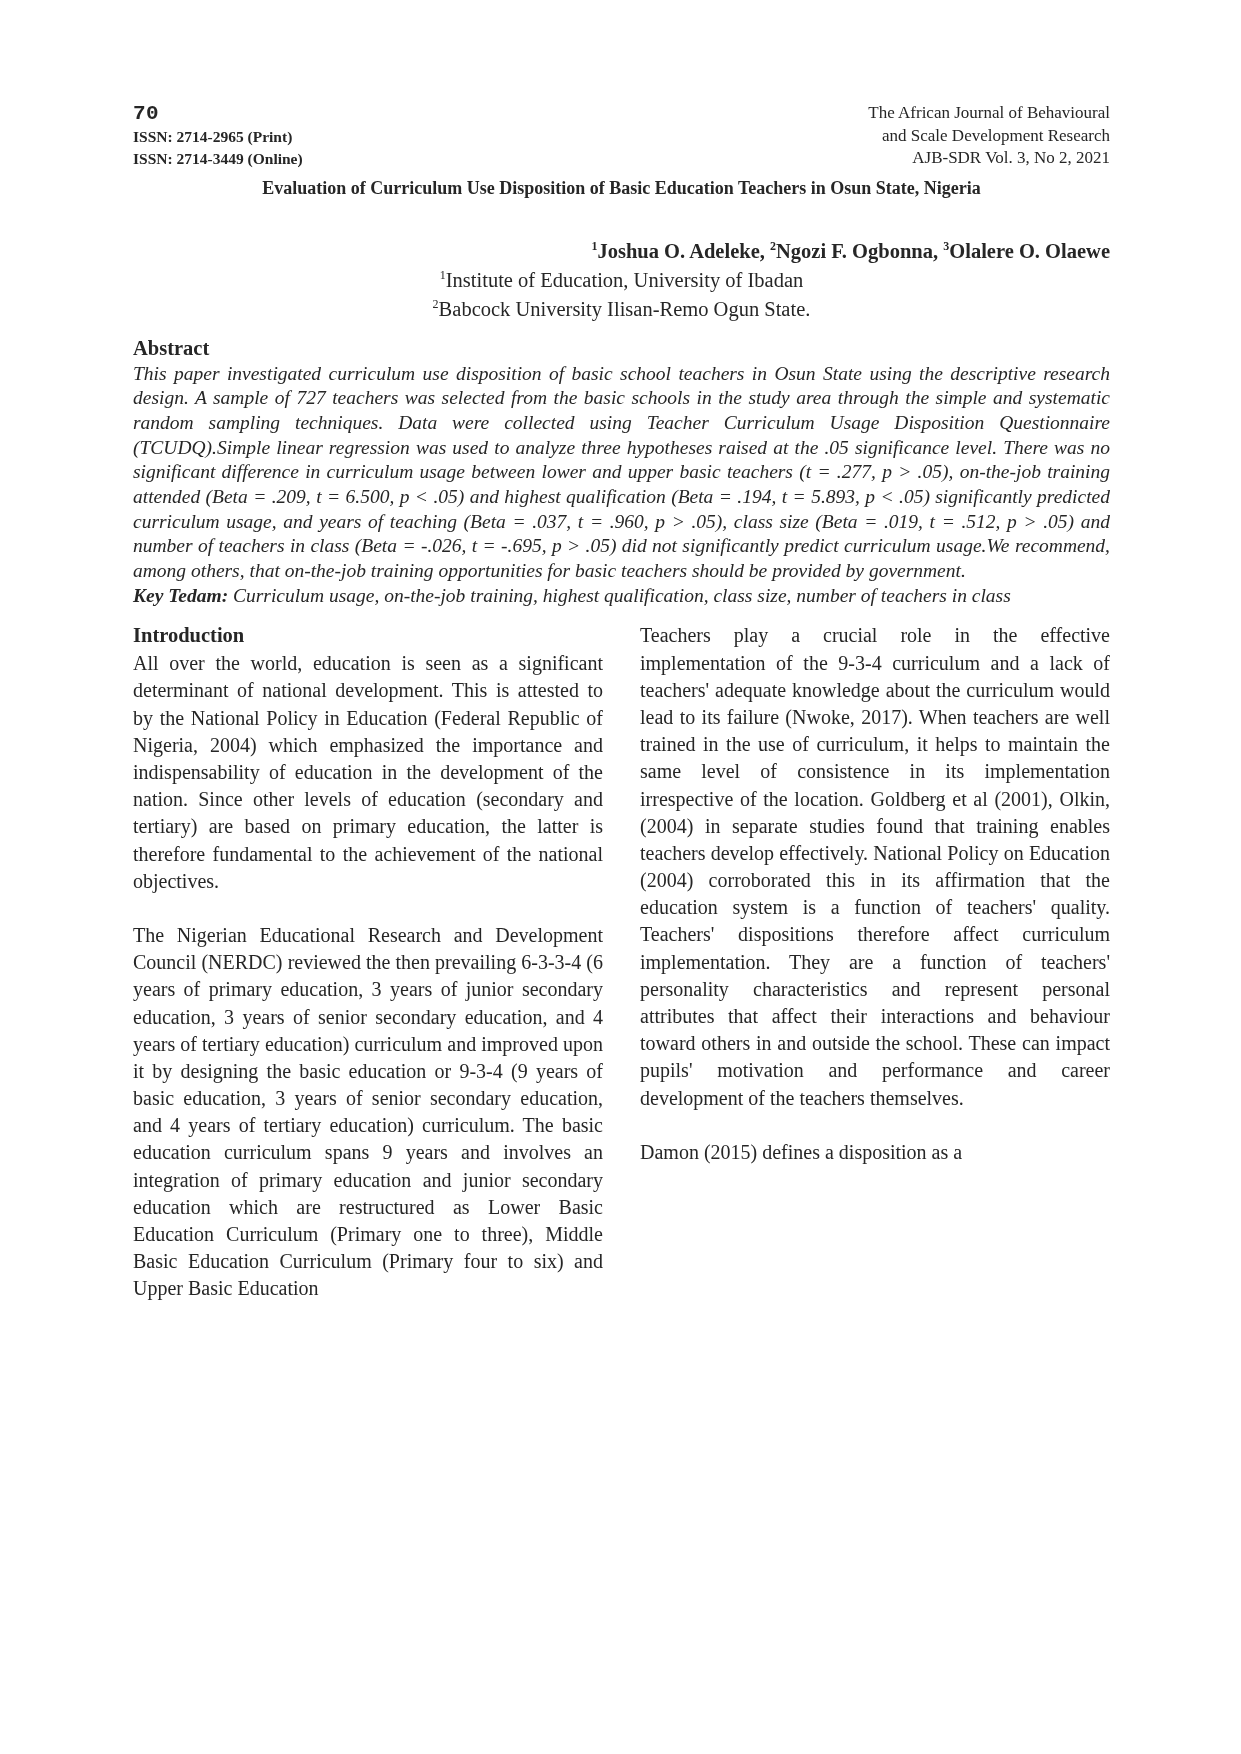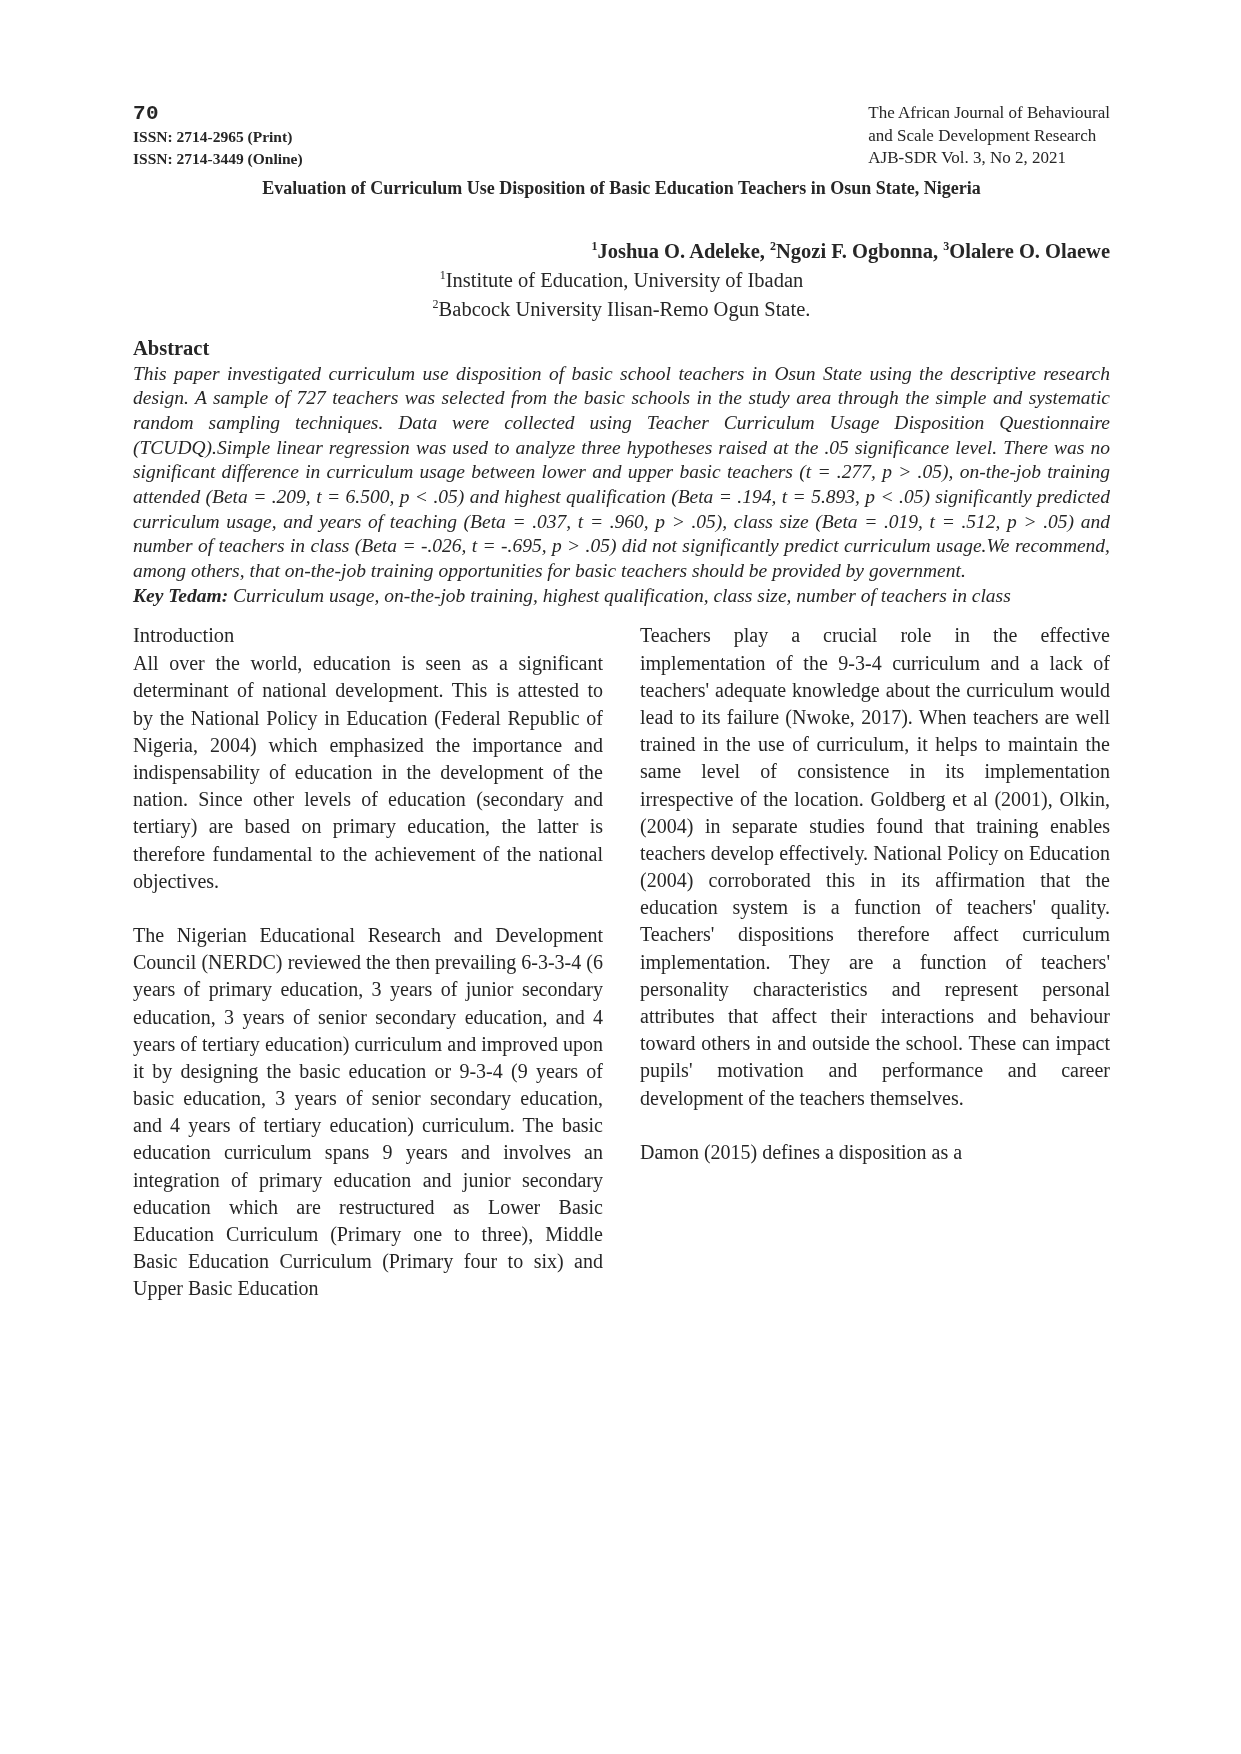--- a/index.html
+++ b/index.html
@@ -29,21 +29,21 @@
     font-weight: bold;
     letter-spacing: 0.5px;
     font-family: Liberation Mono, monospace;
   }
   .issn {
     font-size: 15.5px;
     font-weight: bold;
     line-height: 1.4;
   }
   .header-right {
-    text-align: left;
+    text-align: right;
     font-size: 17px;
     line-height: 1.32;
   }
   .title {
     font-size: 18px;
     font-weight: bold;
     text-align: center;
     line-height: 1.35;
     max-width: 930px;
     margin: 6px auto 0 auto;
@@ -89,21 +89,21 @@
     margin-top: 14px;
   }
   .col {
     width: 470px;
     font-size: 20px;
     line-height: 1.36;
     text-align: justify;
   }
   .intro-heading {
     font-size: 20.5px;
-    font-weight: normal;
+    font-weight: bold;
     margin: 0;
     text-align: left;
   }
   .col p { margin: 0 0 27px 0; }
   .col p:last-child { margin-bottom: 0; }
 </style>
 </head>
 <body>
 
 <div class="page">

